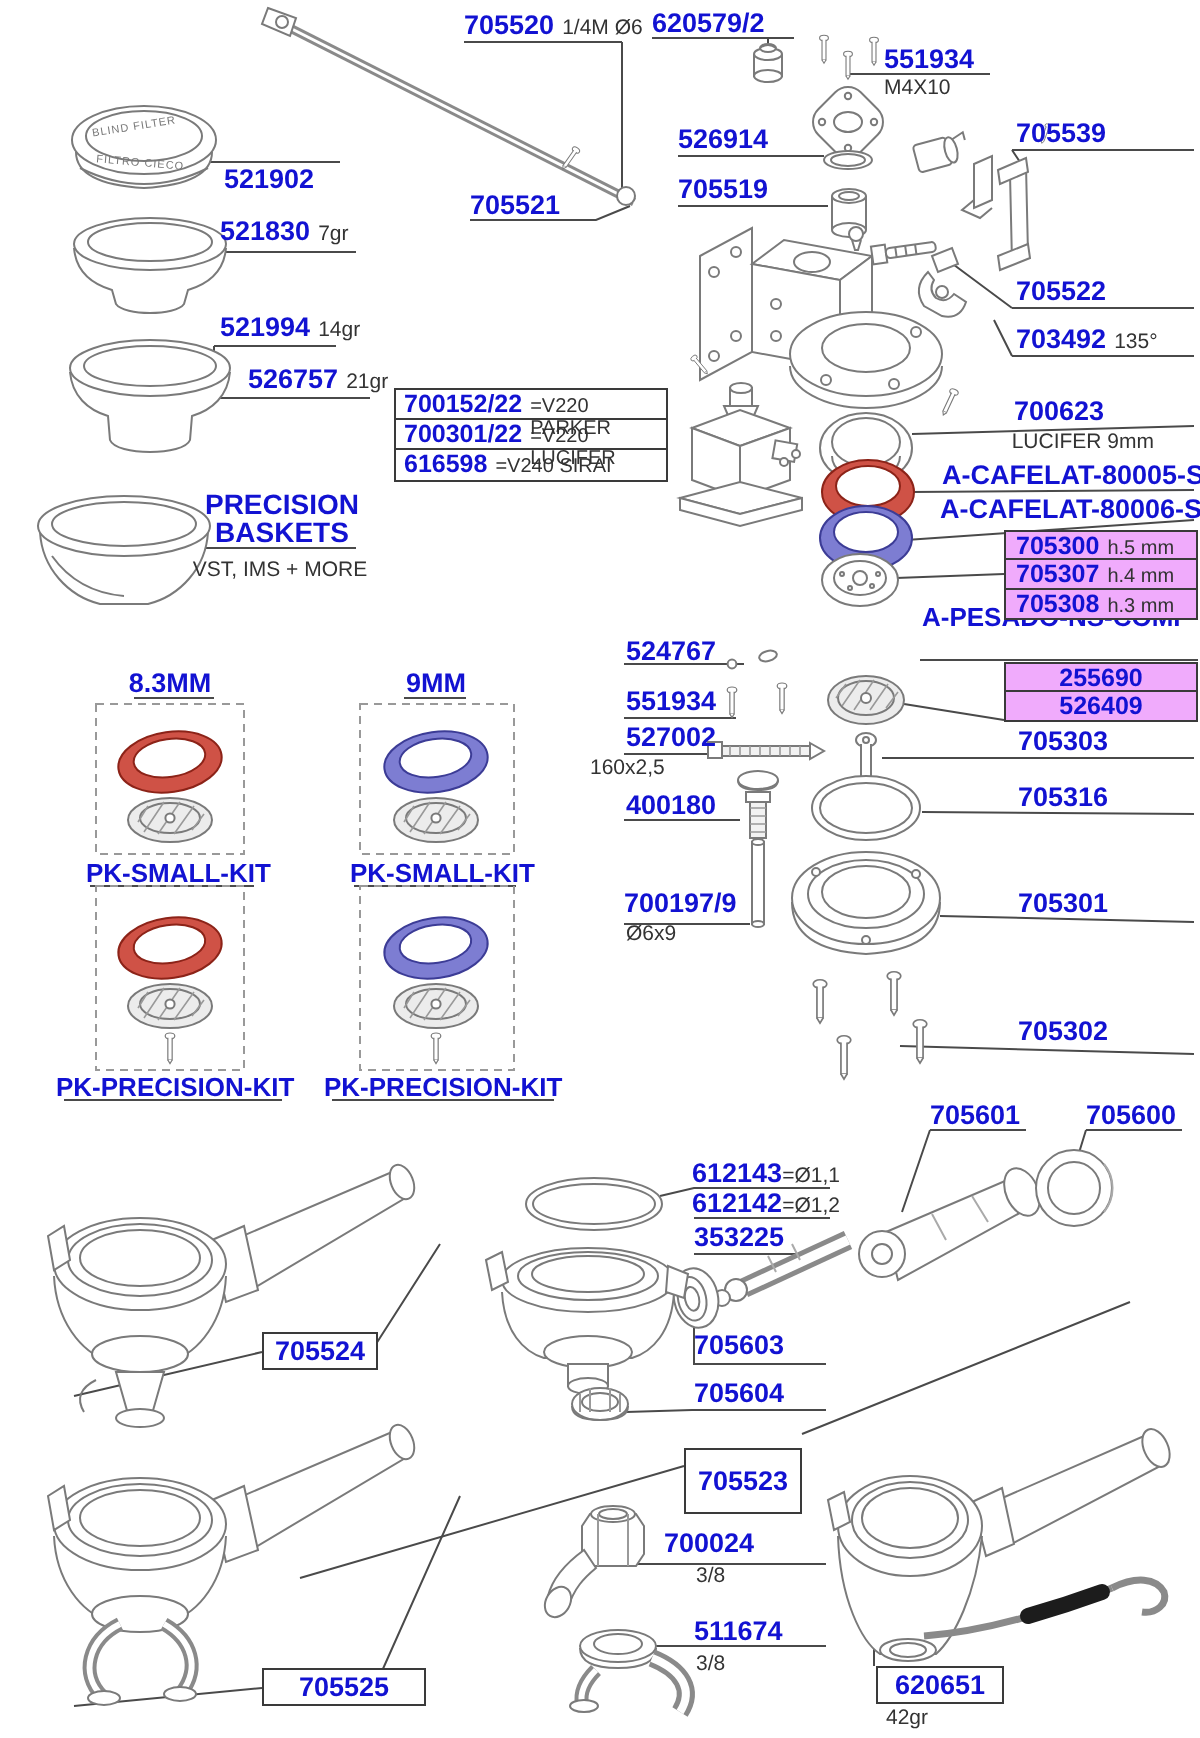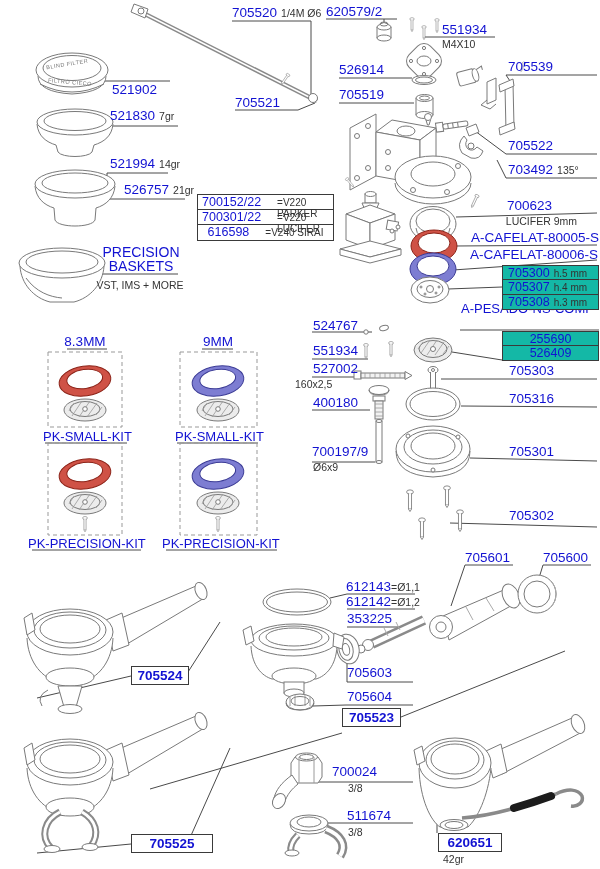--- a/index.html
+++ b/index.html
@@ -1,32 +1,32 @@
 <!DOCTYPE html>
 <html style="--label-blue: #1212d2; --note-color: #333333; --gasket-red: #cf5246; --gasket-blue: #7d7dd2; --line-color: #4a4a4a;"><head>
 <meta charset="utf-8">
 <style>
   *{margin:0;padding:0;box-sizing:border-box}
   html,body{width:600px;height:869px}
   body{position:relative;background:#fff;font-family:"Liberation Sans","DejaVu Sans",sans-serif;overflow:hidden}
   svg.draw{position:absolute;left:0;top:0;z-index:1}
   .lbl{position:absolute;z-index:2;white-space:nowrap;line-height:1.05}
-  .pn{color:var(--label-blue);font-weight:normal;font-size:13.5px}
+  .pn{color:var(--label-blue);font-weight:bold;font-size:13.5px}
   .pn.sm{font-size:12.5px}
   .pn.big{font-size:14px}
   .nt{color:var(--note-color);font-size:10.5px;font-weight:normal}
   .nt.sm{font-size:10px}
   .row{display:flex;align-items:baseline;gap:4px}
   .row.tight{gap:0}
   .boxlbl{position:absolute;z-index:3;border:1px solid #3a3a3a;background:#fff;display:flex;align-items:center;justify-content:center;font-weight:bold;color:var(--label-blue);font-size:13.5px;white-space:nowrap}
   .vtable{position:absolute;z-index:3;border:1px solid #3a3a3a;background:#fff}
-  .vrow{display:flex;justify-content:center;align-items:baseline;gap:16px;padding:0 4px;height:15px;border-bottom:1px solid #3a3a3a}
+  .vrow{display:flex;justify-content:flex-start;align-items:baseline;gap:4px;padding:0 4px;height:15px;border-bottom:1px solid #3a3a3a}
   .vrow:last-child{border-bottom:none}
   .htable{position:absolute;z-index:3}
-  .hrow{display:flex;align-items:baseline;gap:4px;padding:0 5px;height:15px;border:1px solid #3a3a3a;border-top:none;background:#14b8a6}
+  .hrow{display:flex;align-items:baseline;gap:4px;padding:0 5px;height:15px;border:1px solid #3a3a3a;border-top:none;background:#f0abfc}
   .hrow.first{border-top:1px solid #3a3a3a}
   .hrow.centered{justify-content:center}
   .center{text-align:center}
   .tiny{position:absolute;z-index:2;font-size:5.5px;color:#777;letter-spacing:.5px;white-space:nowrap}
   
   .st{stroke:#7a7a7a;fill:#fff;stroke-width:1}
   .ln{stroke:#4a4a4a;stroke-width:1;fill:none}
   .dash{stroke:#999;stroke-dasharray:4 3;fill:none}
   .gr{fill:var(--gasket-red);stroke:#8c2318}
   .gb{fill:var(--gasket-blue);stroke:#3c3c96}
@@ -593,20 +593,20 @@
     <span class="nt">=Ø1,1</span>
   </div>
 <div class="lbl row tight" style="left:346px;top:595px">
     <span class="pn">612142</span>
     <span class="nt">=Ø1,2</span>
   </div>
 <div class="lbl pn" style="left:347px;top:612px">353225</div>
 <div class="boxlbl" style="left:131px;top:666px;width:58px;height:19px">705524</div>
 <div class="lbl pn" style="left:347px;top:666px">705603</div>
 <div class="lbl pn" style="left:347px;top:690px">705604</div>
-<div class="boxlbl" style="left:342px;top:708px;width:59px;height:19px">705523</div>
+<div class="boxlbl" style="left:342px;top:724px;width:59px;height:33px">705523</div>
 <div class="lbl pn" style="left:332px;top:765px">700024</div>
 <div class="lbl nt" style="left:348px;top:783px">3/8</div>
 <div class="lbl pn" style="left:347px;top:809px">511674</div>
 <div class="lbl nt" style="left:348px;top:827px">3/8</div>
 <div class="boxlbl" style="left:131px;top:834px;width:82px;height:19px">705525</div>
 <div class="boxlbl" style="left:438px;top:833px;width:64px;height:19px">620651</div>
 <div class="lbl nt" style="left:443px;top:854px">42gr</div>
 
 </body></html>

